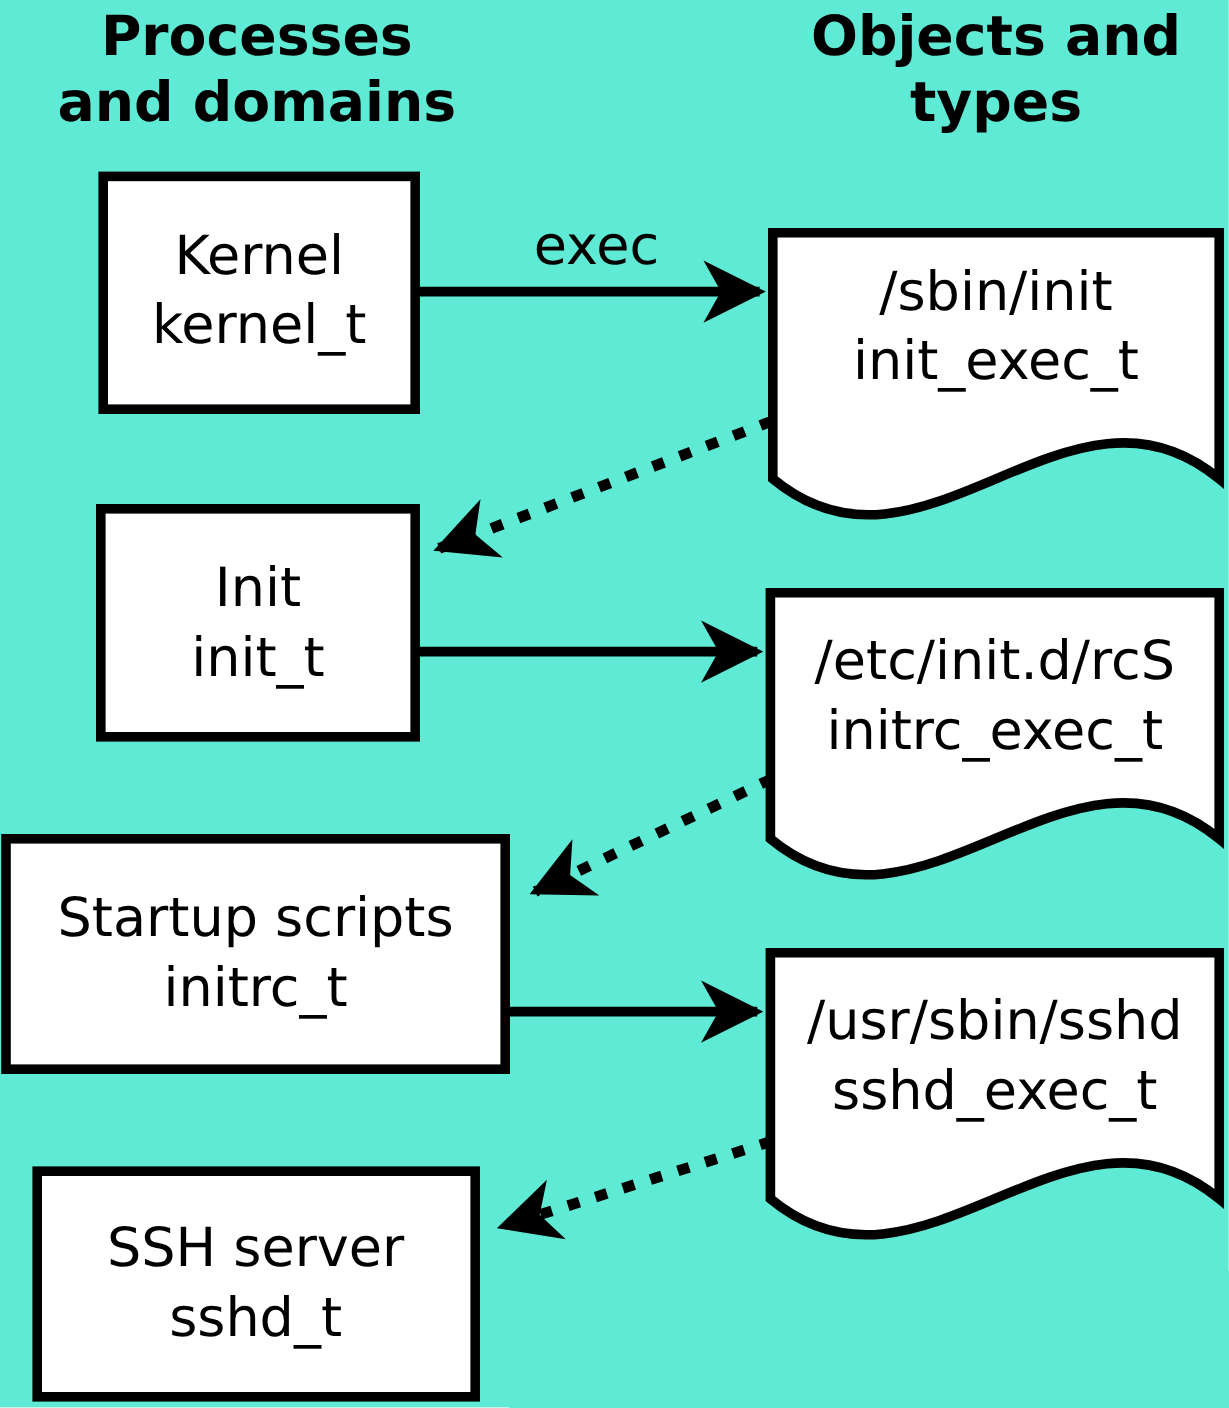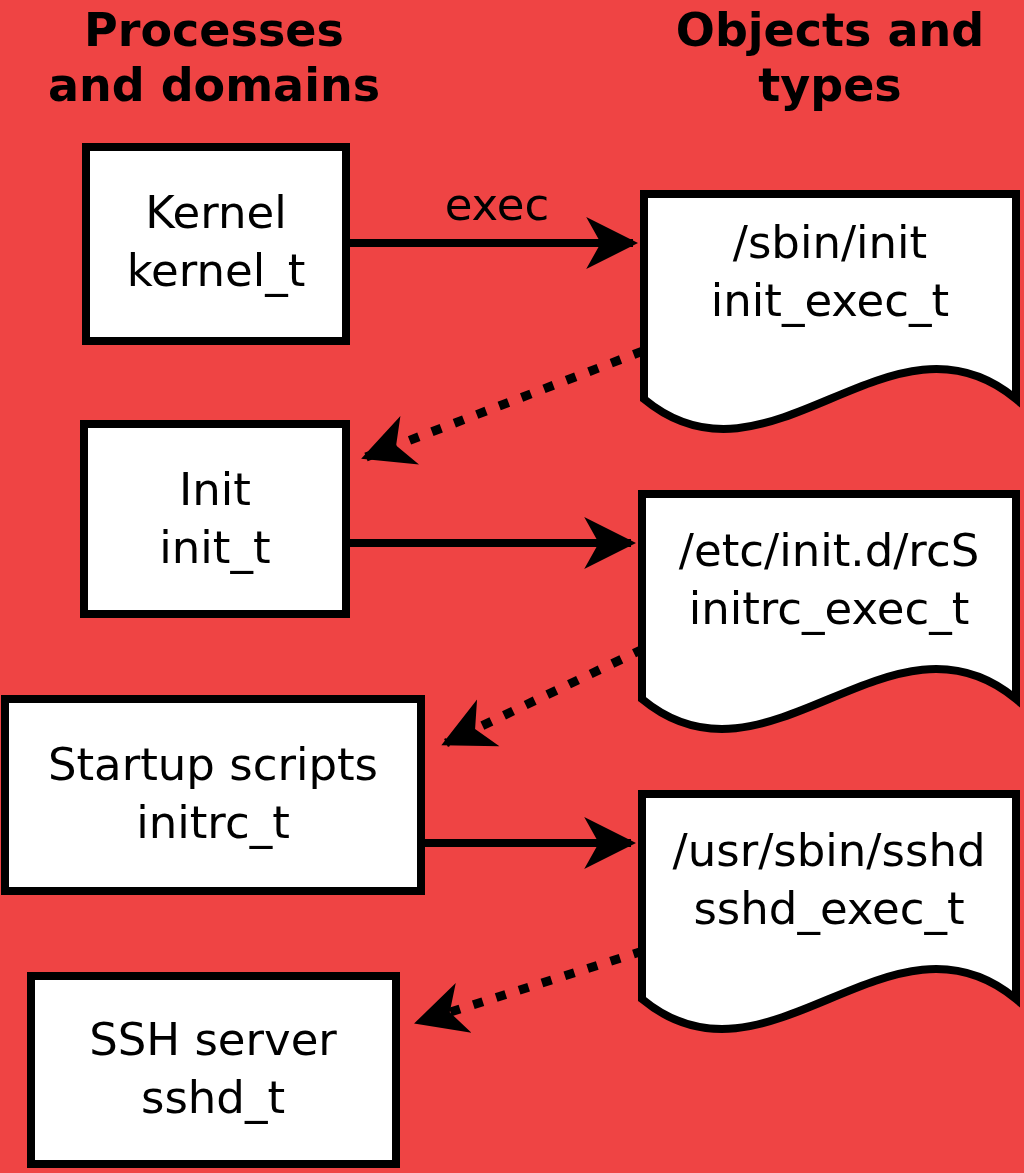--- a/index.html
+++ b/index.html
@@ -4,21 +4,21 @@
 <style>
   html, body {
     margin: 0;
     padding: 0;
     background: #ffffff;
   }
   .stage {
     position: relative;
     width: 1024px;
     height: 1173px;
-    background: #ef4444;
+    background: #5eead4;
     overflow: hidden;
   }
   svg.diagram {
     display: block;
     width: 1024px;
     height: 1173px;
   }
   text {
     font-family: "DejaVu Sans", "Liberation Sans", sans-serif;
     fill: #000000;

